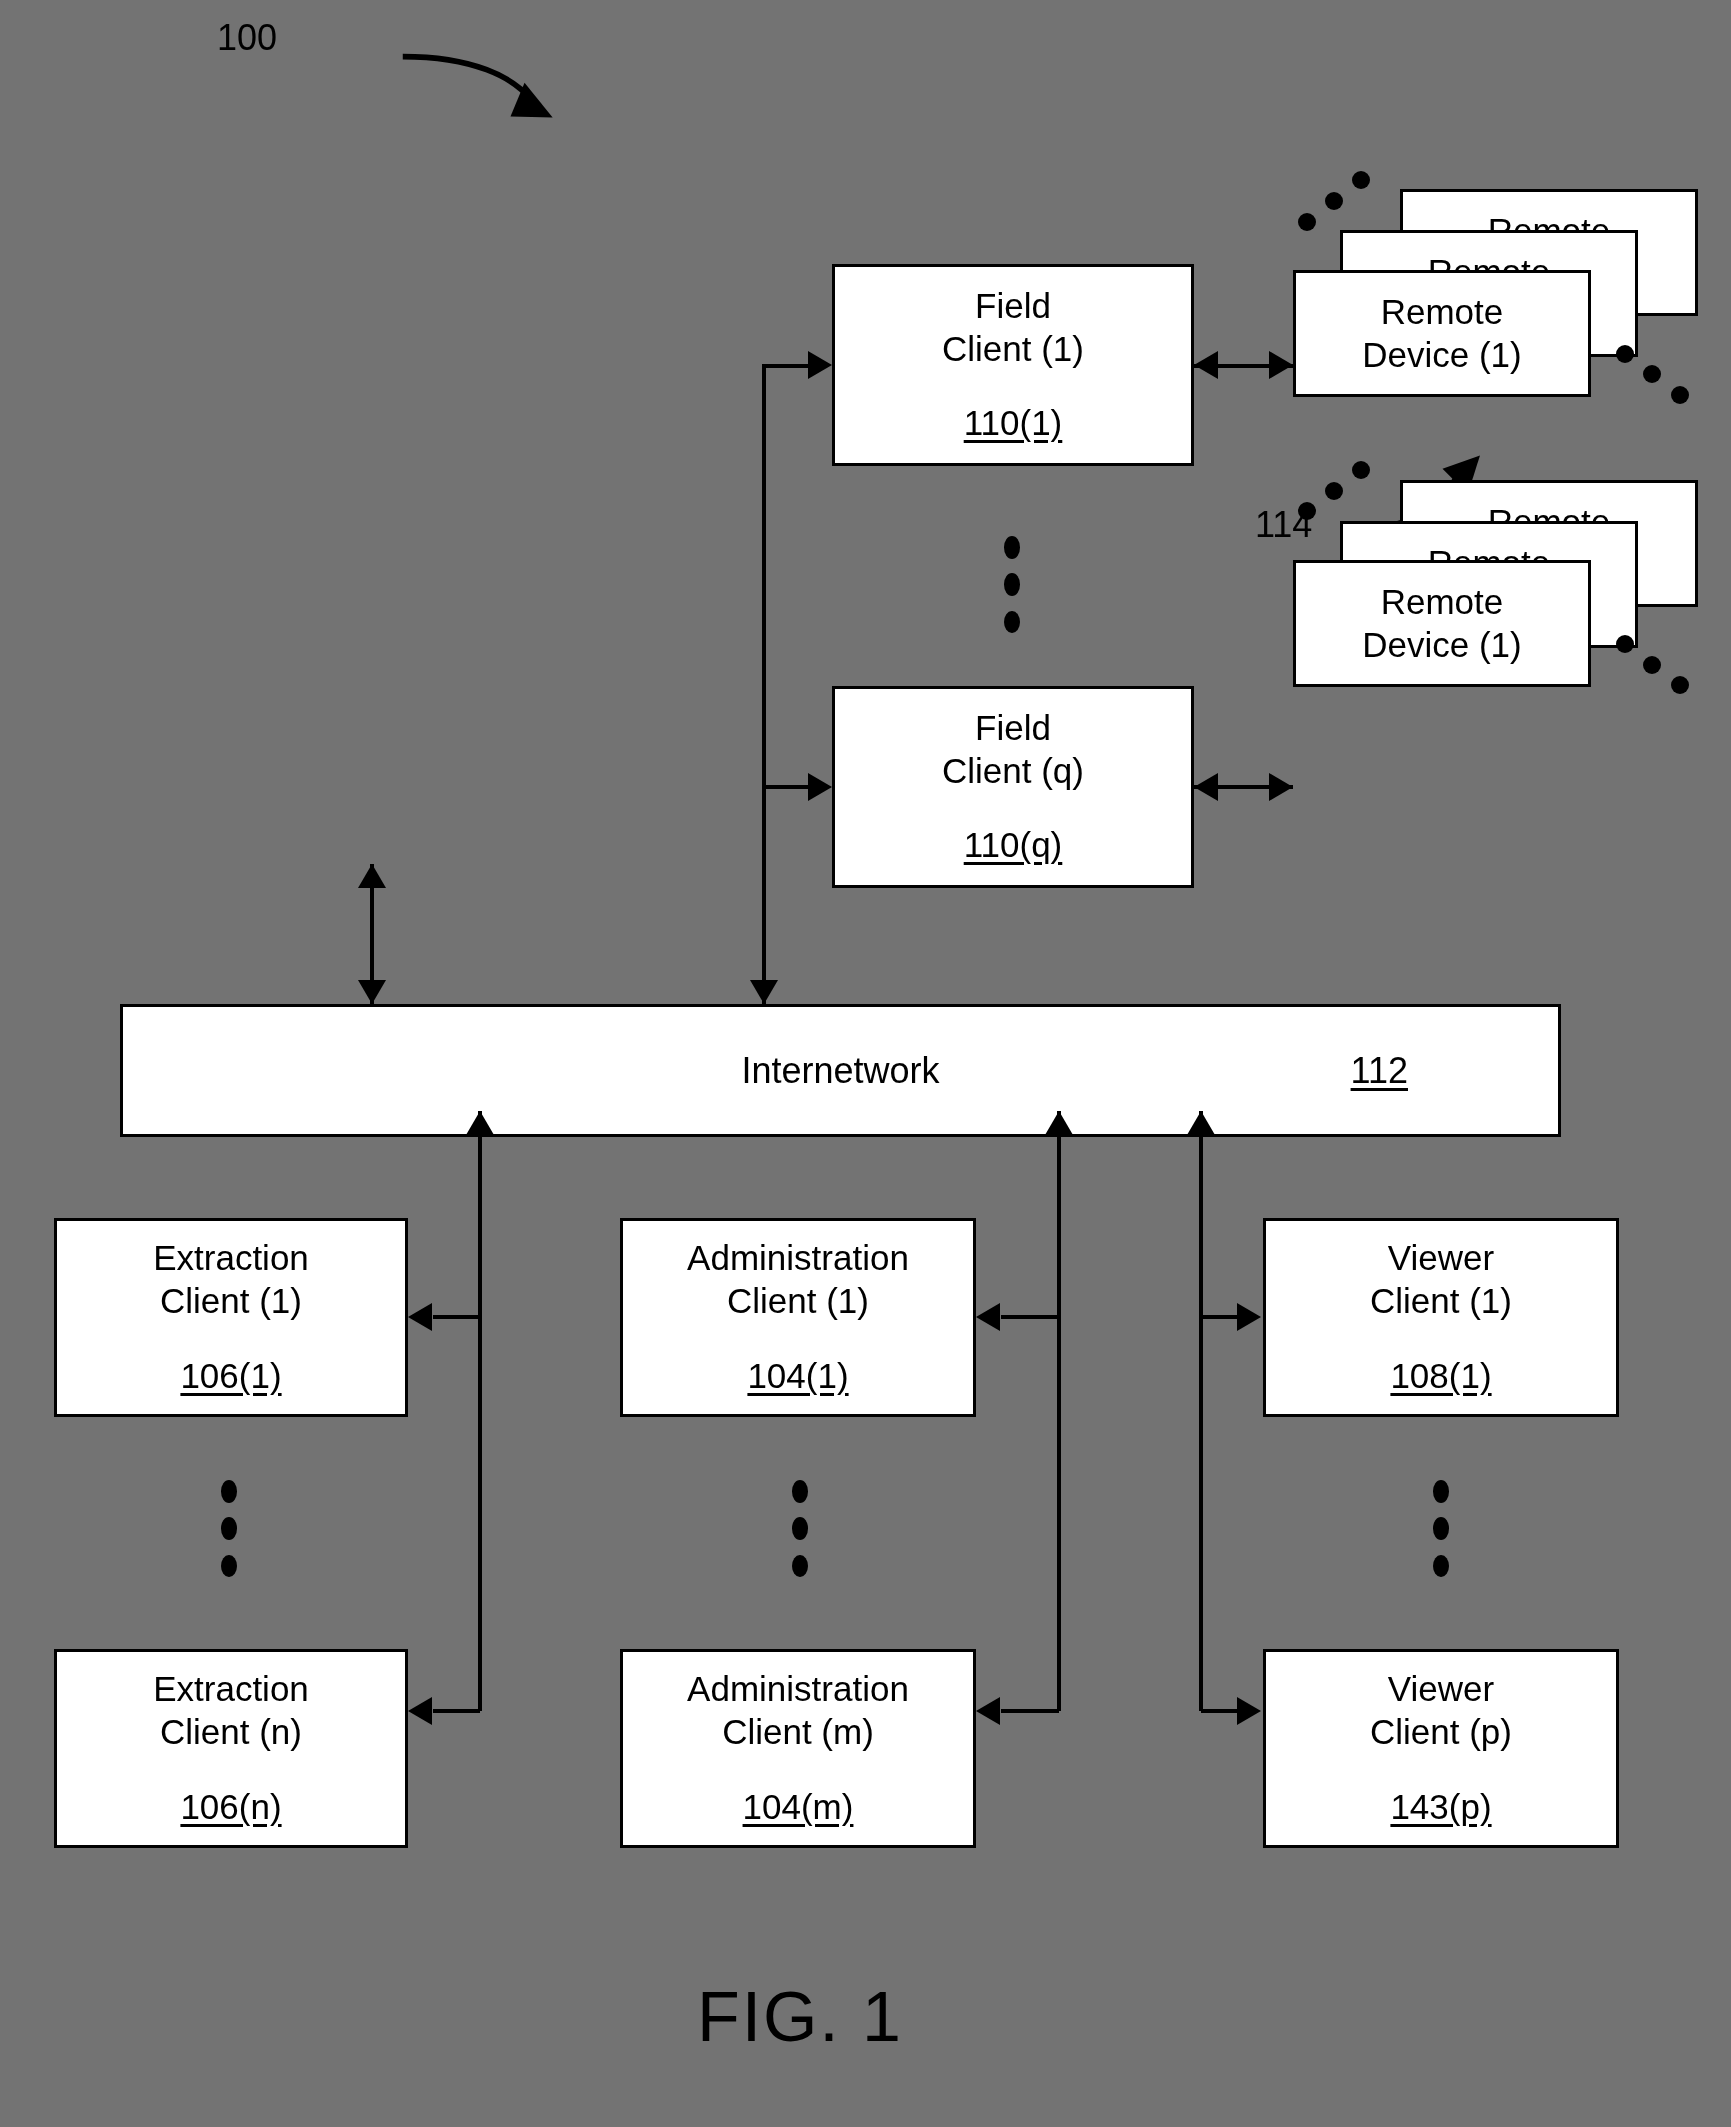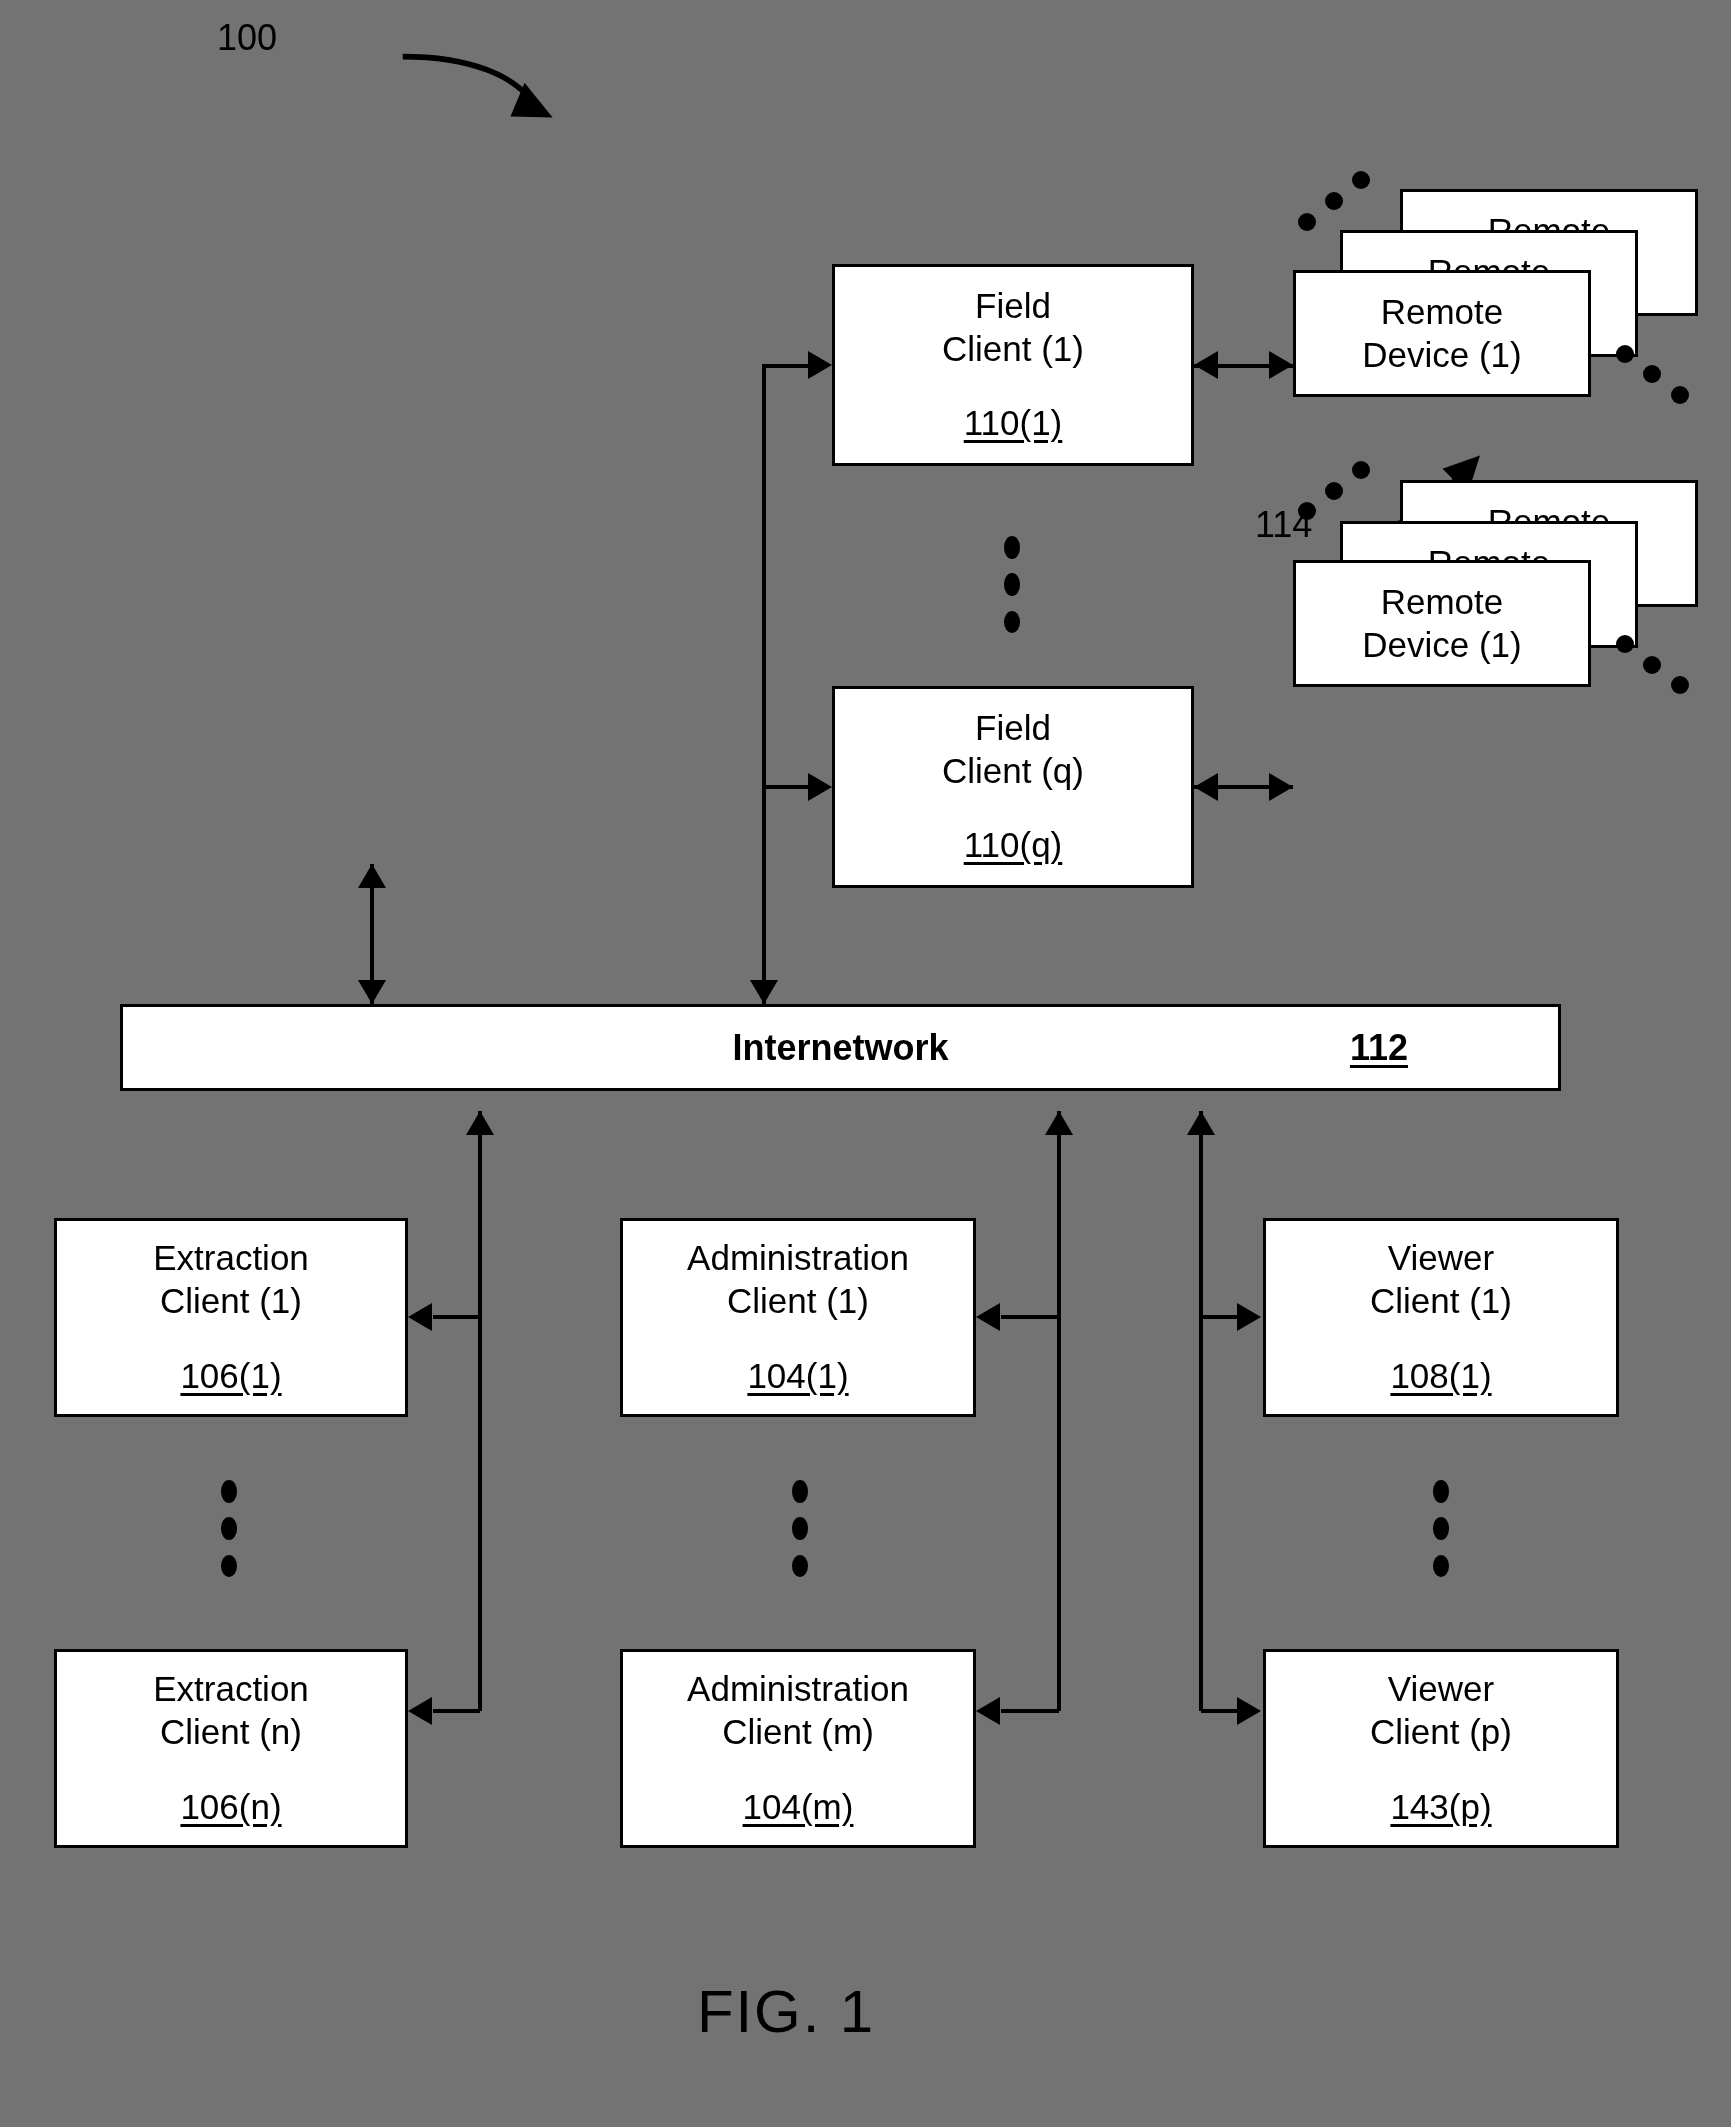--- a/index.html
+++ b/index.html
@@ -64,21 +64,21 @@
     text-decoration-thickness: 2.8px;
   }
   
   .lbl {
     position: absolute;
     font-size: 36px;
     white-space: nowrap;
   }
   .figcap {
     position: absolute;
-    font-size: 60px;
+    font-size: 70px;
     letter-spacing: 1.9px;
     white-space: nowrap;
   }
   
   .hline, .vline {
     position: absolute;
     background: #000;
   }
   .hline { height: 3.7px; }
   .vline { width: 3.7px; }
@@ -222,21 +222,21 @@
   <div class="vline" style="left:762px; top:364px; height:641px;"></div>
 
   <div class="hline" style="left:762px; top:364px; width:58px;"></div>
   <div class="ah ah-r" style="left:808px; top:351px;"></div>
 
   <div class="hline" style="left:762px; top:785px; width:58px;"></div>
   <div class="ah ah-r" style="left:808px; top:773px;"></div>
 
   <div class="ah ah-d" style="left:750px; top:980px;"></div>
 
-  <div class="netbar" style="left:120px; top:1004px; width:1441px; height:87px;font-weight:bold;">
+  <div class="netbar" style="left:120px; top:1004px; width:1441px; height:133px;">
     <span class="netlabel">Internetwork</span>
     <span class="netref">112</span>
   </div>
 
   <div class="vline" style="left:478px; top:1111px; height:600px;"></div>
   <div class="ah ah-u" style="left:466px; top:1111px;"></div>
 
   <div class="vline" style="left:1057px; top:1111px; height:600px;"></div>
   <div class="ah ah-u" style="left:1045px; top:1111px;"></div>
 

